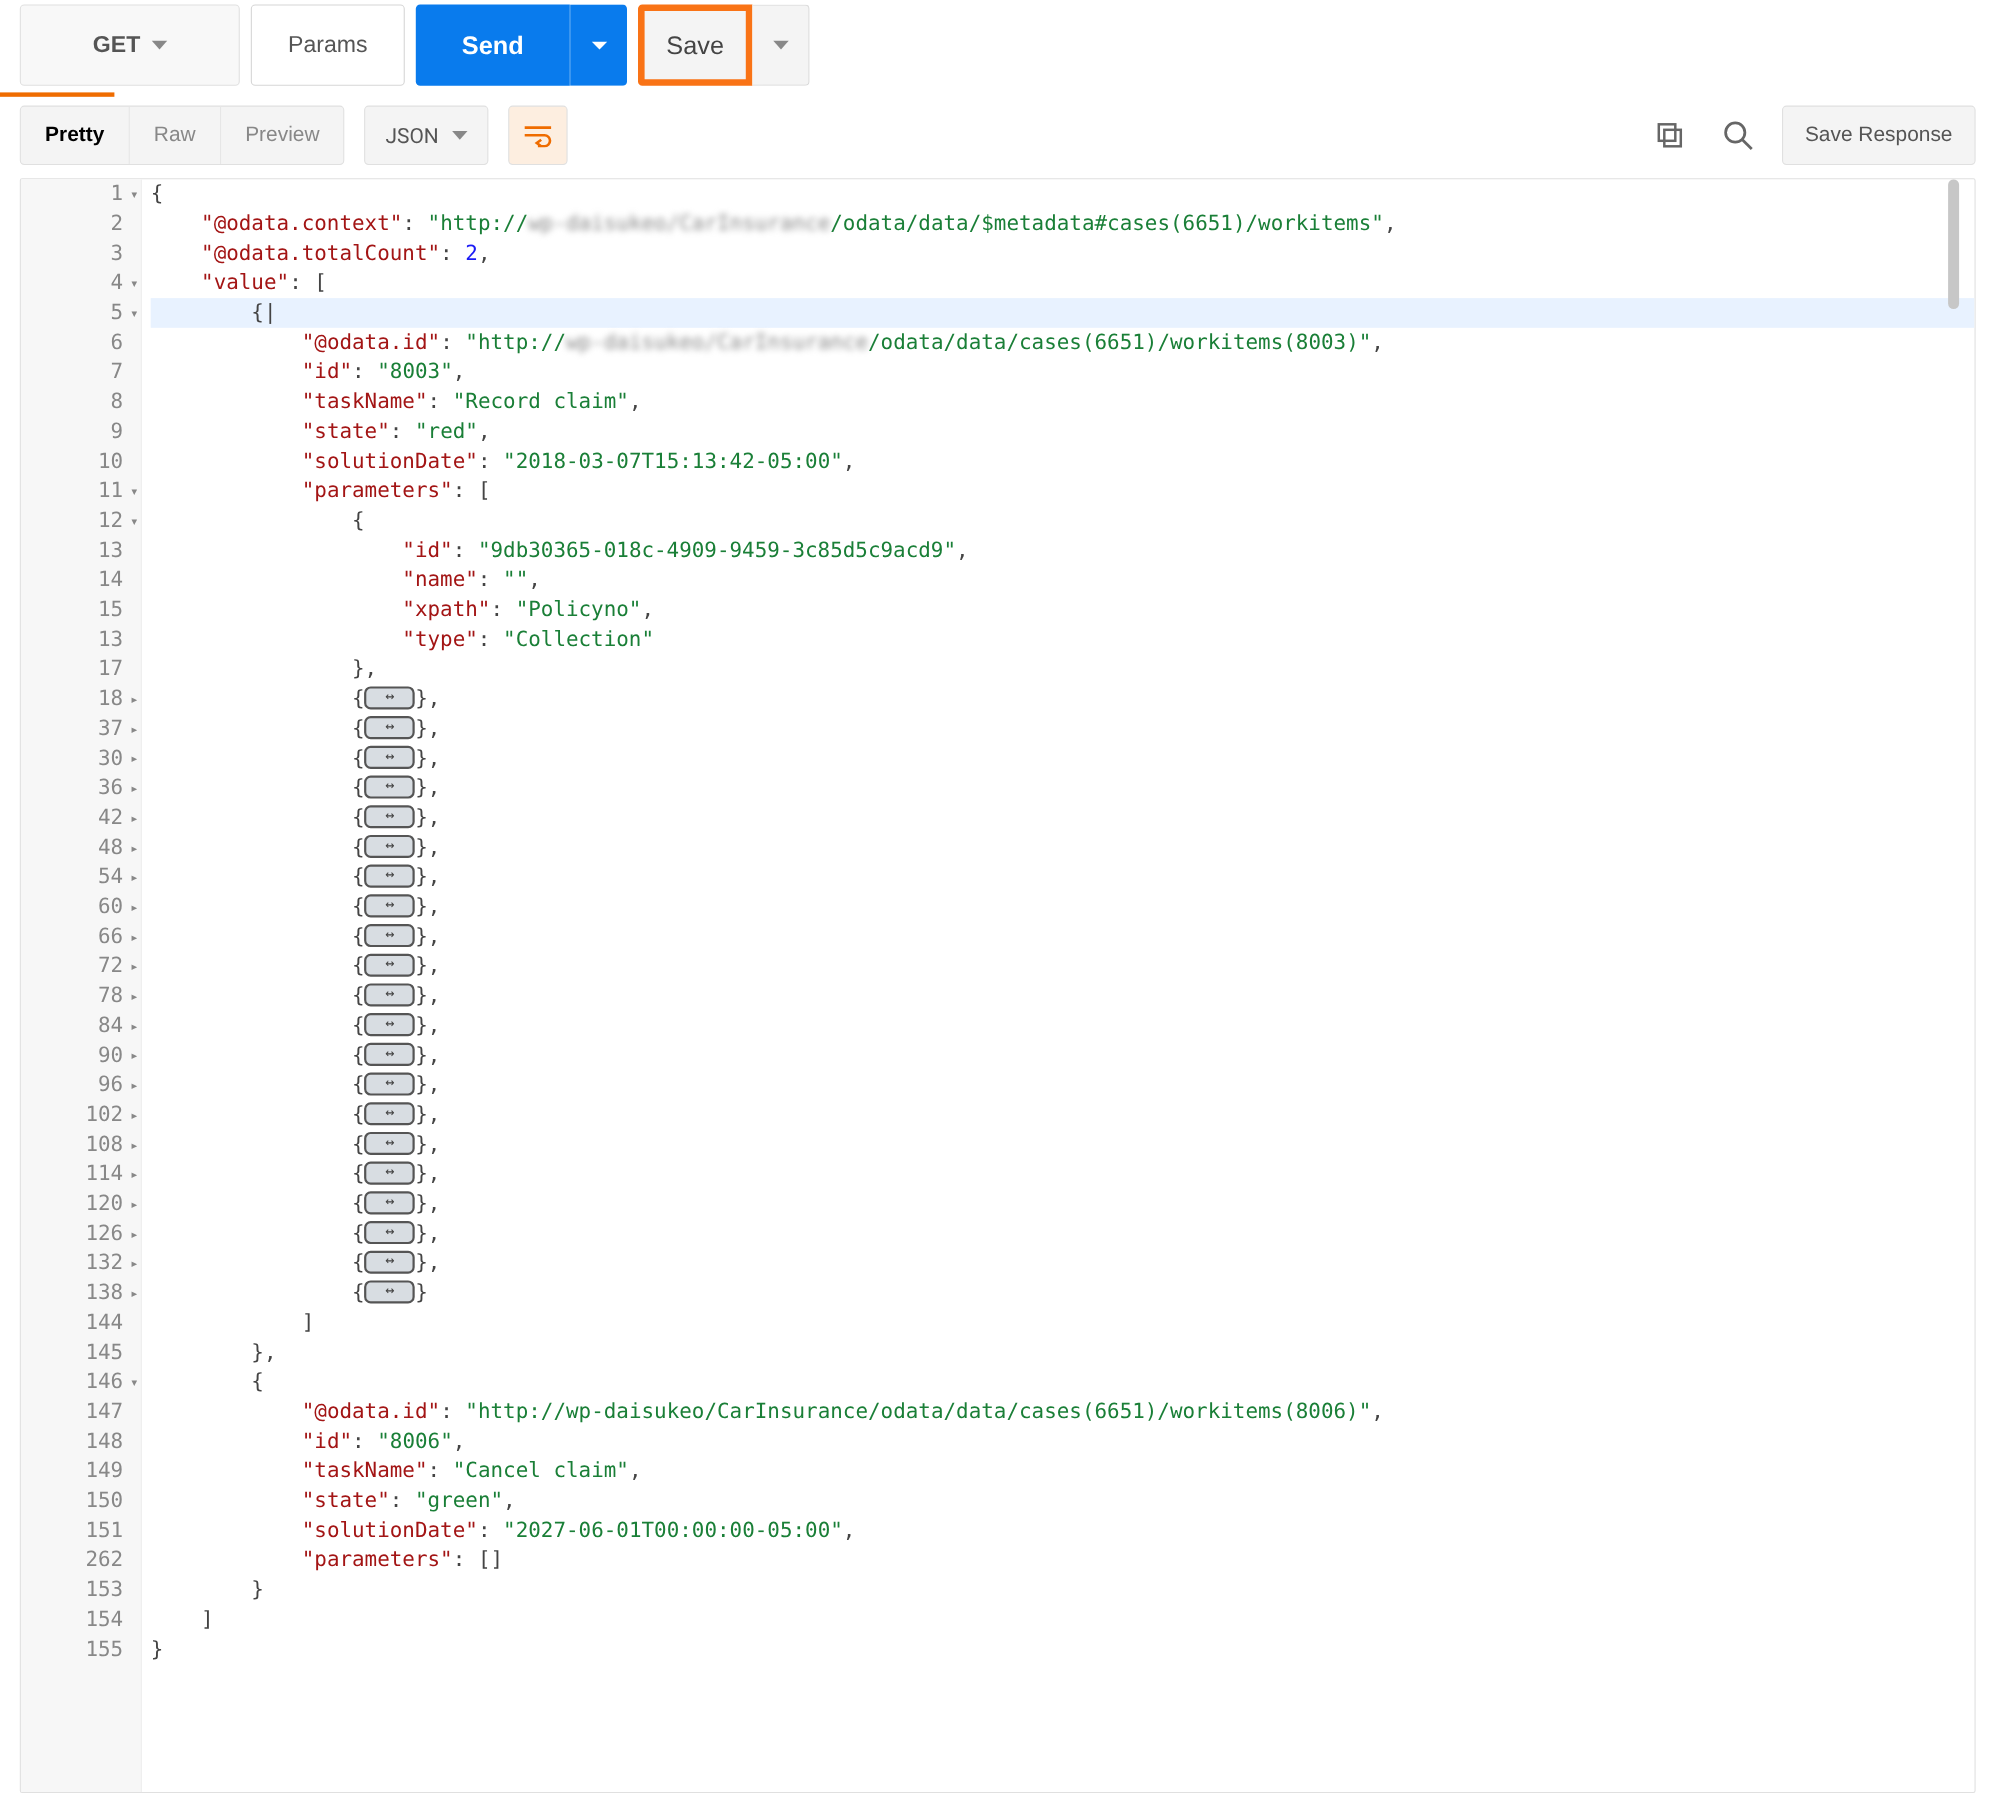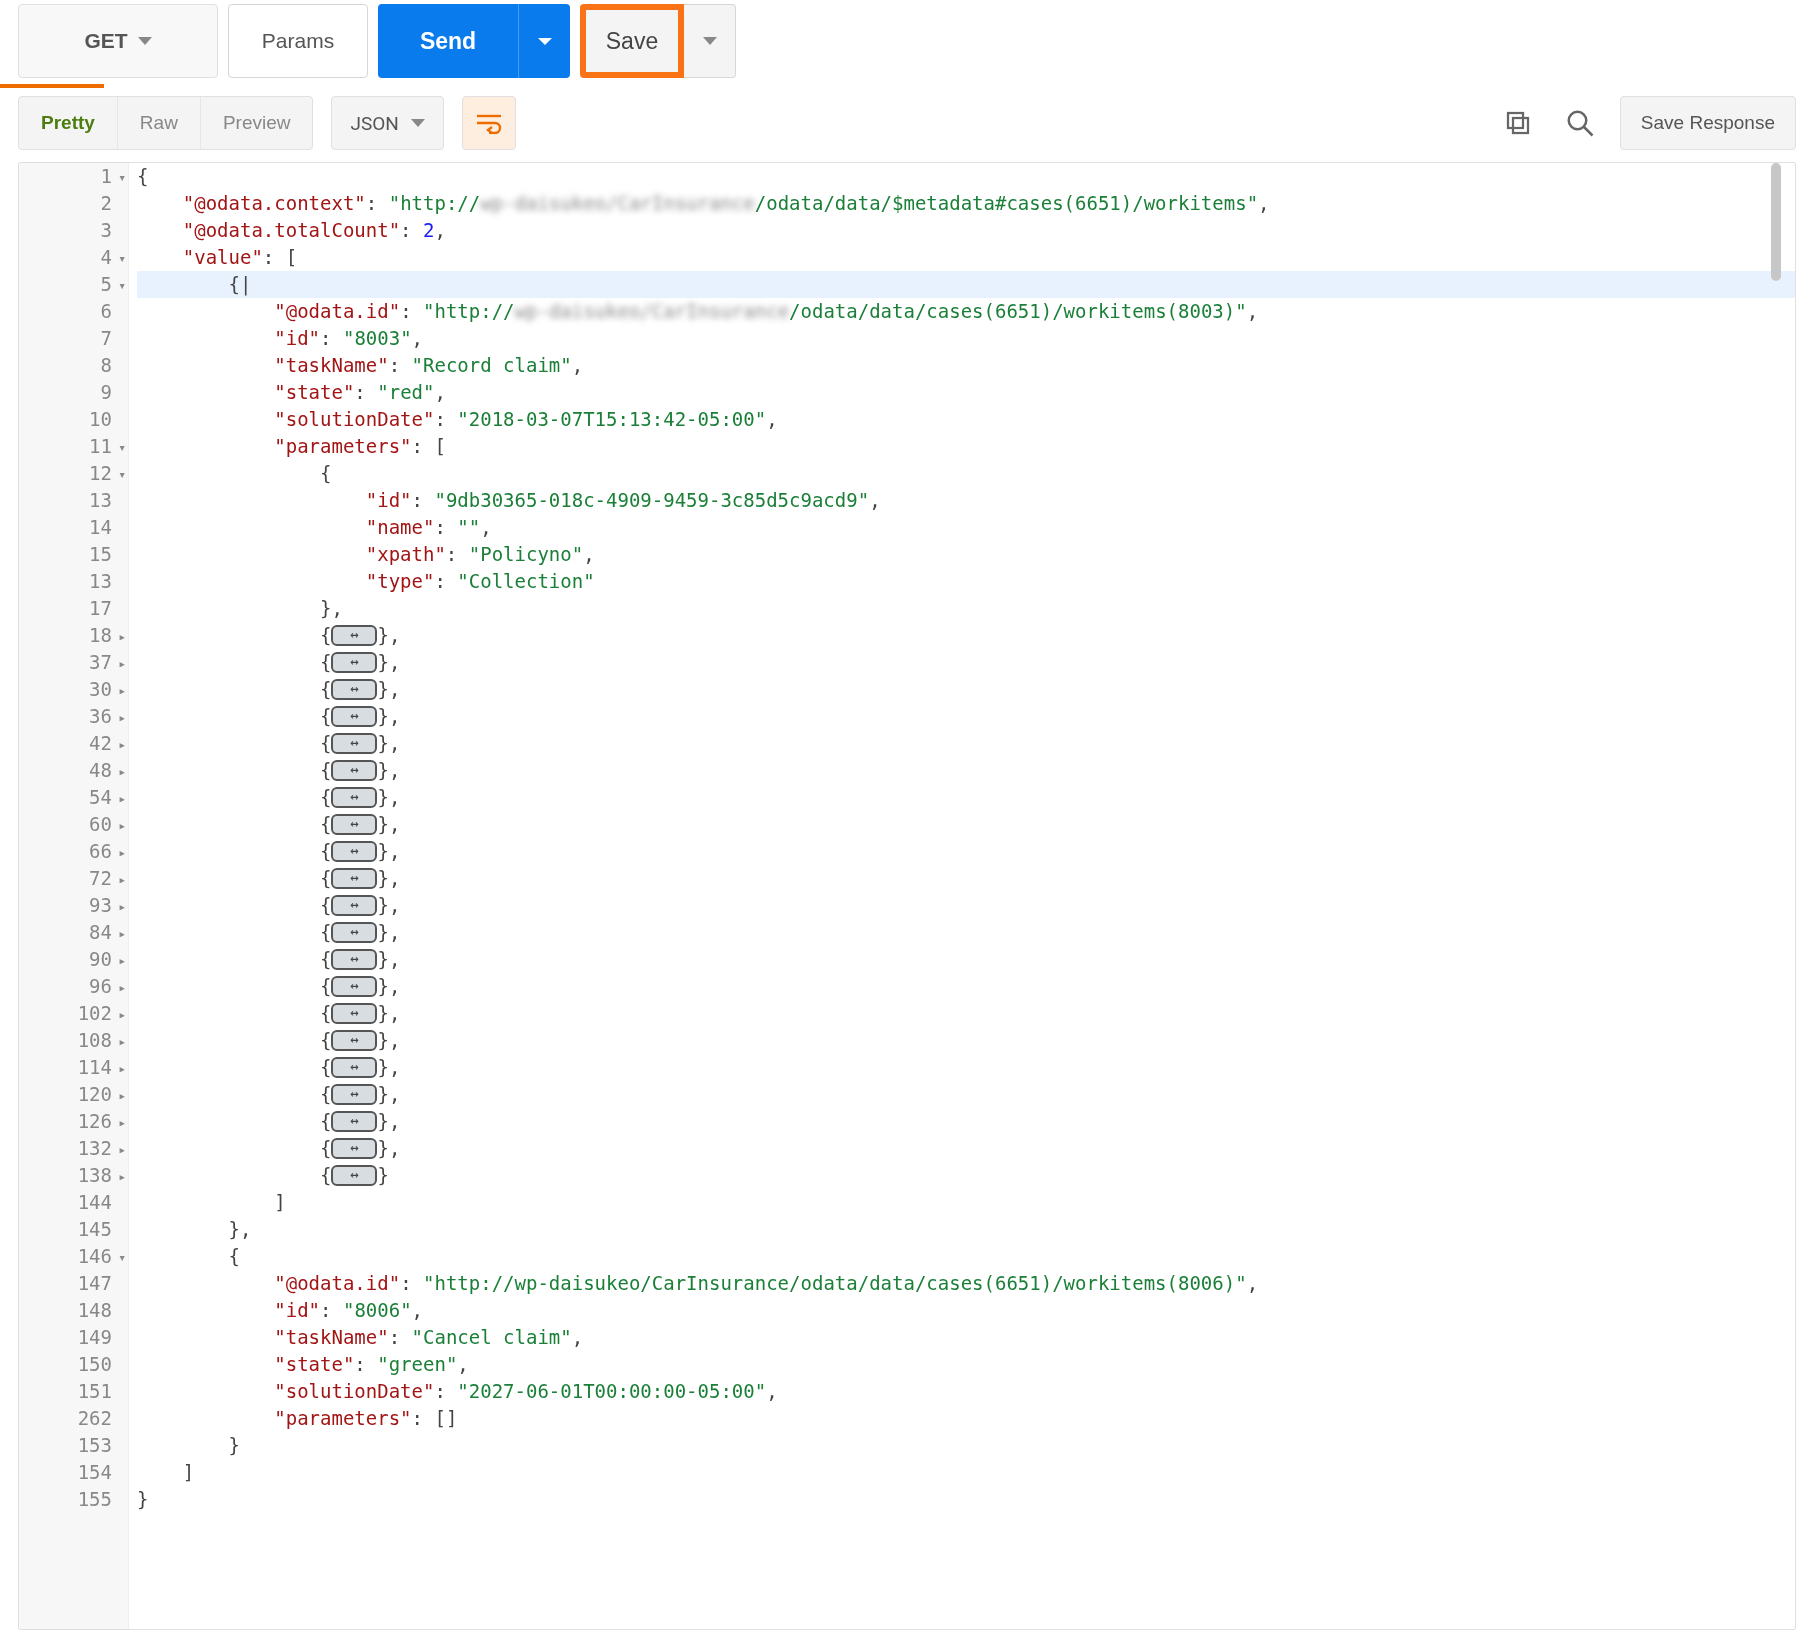--- a/index.html
+++ b/index.html
@@ -141,21 +141,21 @@
   border: none;
   background: transparent;
   padding: 0 22px;
   font-size: 19px;
   color: #888;
   cursor: pointer;
   border-right: 1px solid #e6e6e6;
 }
 .tabgroup button:last-child { border-right: none; }
 .tabgroup button.active {
-  color: #4d7c0f;
+  color: #000000;
   font-weight: 600;
 }
 .select-json {
   display: flex; align-items: center; gap: 12px;
   background: #f4f4f4;
   border: 1px solid #e0e0e0;
   border-radius: 4px;
   height: 54px; padding: 0 18px;
   font-size: 19px; color: #555;
   cursor: pointer;
@@ -354,21 +354,21 @@
       <div class="ln folded">18</div>
       <div class="ln folded">37</div>
       <div class="ln folded">30</div>
       <div class="ln folded">36</div>
       <div class="ln folded">42</div>
       <div class="ln folded">48</div>
       <div class="ln folded">54</div>
       <div class="ln folded">60</div>
       <div class="ln folded">66</div>
       <div class="ln folded">72</div>
-      <div class="ln folded">93</div>
+      <div class="ln folded">78</div>
       <div class="ln folded">84</div>
       <div class="ln folded">90</div>
       <div class="ln folded">96</div>
       <div class="ln folded">102</div>
       <div class="ln folded">108</div>
       <div class="ln folded">114</div>
       <div class="ln folded">120</div>
       <div class="ln folded">126</div>
       <div class="ln folded">132</div>
       <div class="ln folded">138</div>

